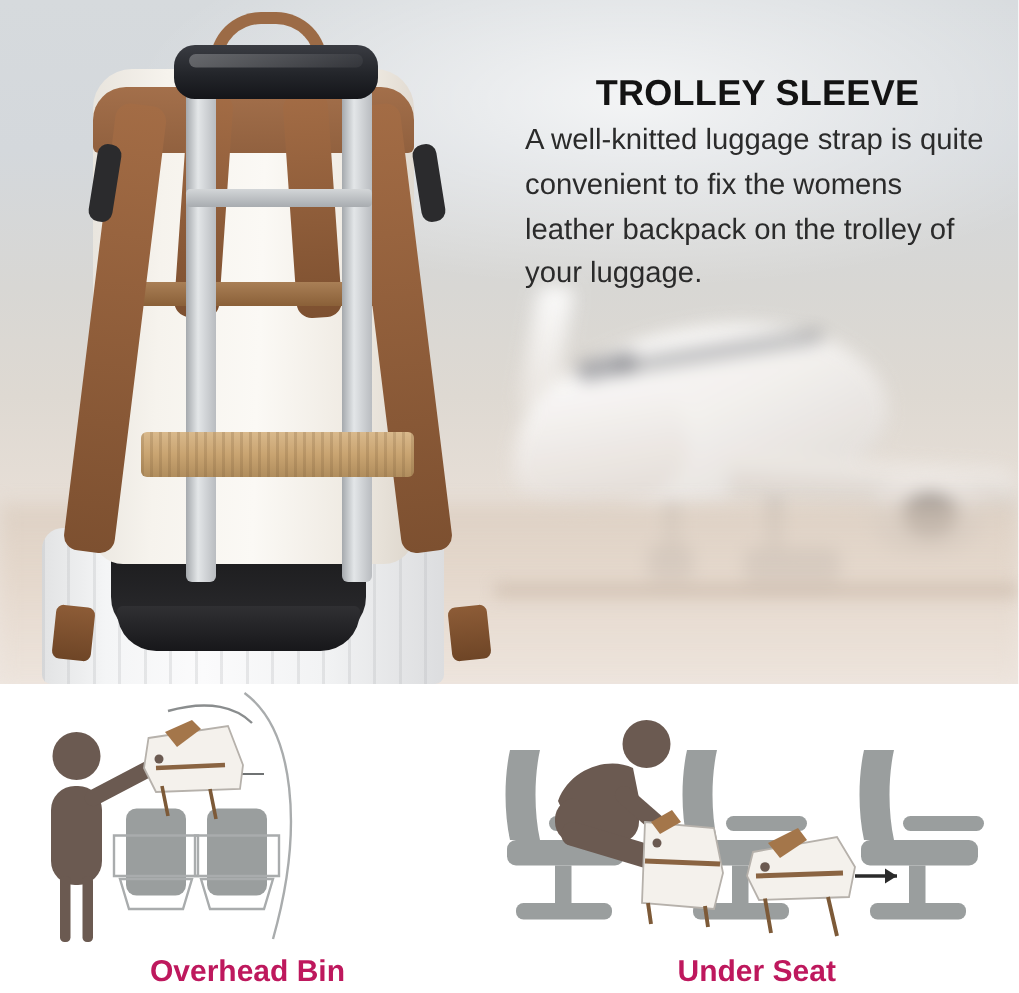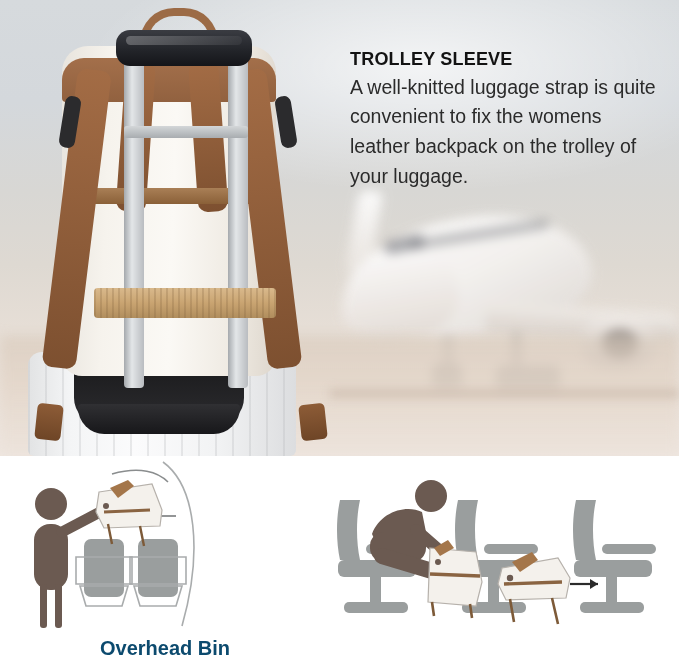--- a/index.html
+++ b/index.html
@@ -170,37 +170,37 @@
   }
   .sleeve:after{
     content:""; position:absolute; inset:0;
     background: repeating-linear-gradient(90deg, rgba(120,90,55,.22) 0 2px, rgba(255,255,255,0) 2px 6px);
     border-radius: 4px;
   }
 
   
   .copy { position: absolute; left: 350px; top: 50px; width: 310px; }
   .headline {
-    font-size: 18px; font-weight: bold; color: #131313;
-    letter-spacing: .2px; line-height: 1.1; white-space: nowrap;
+    font-size: 24px; font-weight: bold; color: #131313;
+    letter-spacing: .2px; line-height: 1.1; white-space: nowrap; text-align: center;
   }
   .body-copy {
     margin-top: 3px; font-size: 19.5px; color: #2b2b2b;
     line-height: 1.52; font-weight: 400;
   }
 
   
   .panel { position: absolute; left: 0; top: 456px; width: 679px; height: 206px; background: #fff; }
   .scene { position: absolute; top: 0; height: 206px; }
   .scene-left { left: 0; width: 330px; }
   .scene-right { left: 330px; width: 349px; }
 
   .caption {
     position: absolute; bottom: 2px; width: 100%; text-align: center;
-    font-size: 20px; font-weight: bold; color: #0c4a6e;
+    font-size: 20px; font-weight: bold; color: #be185d;
   }
 
   svg { display: block; }
 </style>
 </head>
 <body>
 
 <div class="page">
 
   <div class="hero">
@@ -344,15 +344,16 @@
           <path d="M182 106 L202 96 L208 104 L190 116 Z" fill="#a4764a"></path>
           <path d="M174 128 L232 126" stroke="#8a6442" stroke-width="3.4" fill="none"></path>
           <path d="M180 143 L184 166 M222 142 L228 168" stroke="#7d5a38" stroke-width="2.6" fill="none"></path>
           <circle cx="180" cy="122" r="3.2" fill="#6b5a51"></circle>
         </g>
         <g>
           <path d="M240 128 L268 128" stroke="#2b2b2b" stroke-width="2.2" fill="none"></path>
           <path d="M268 128 L260 123 L260 133 Z" fill="#2b2b2b"></path>
         </g>
       </svg>
+      <div class="caption">Under Seat</div>
     </div>
   </div>
 </div>
 
 </body></html>

